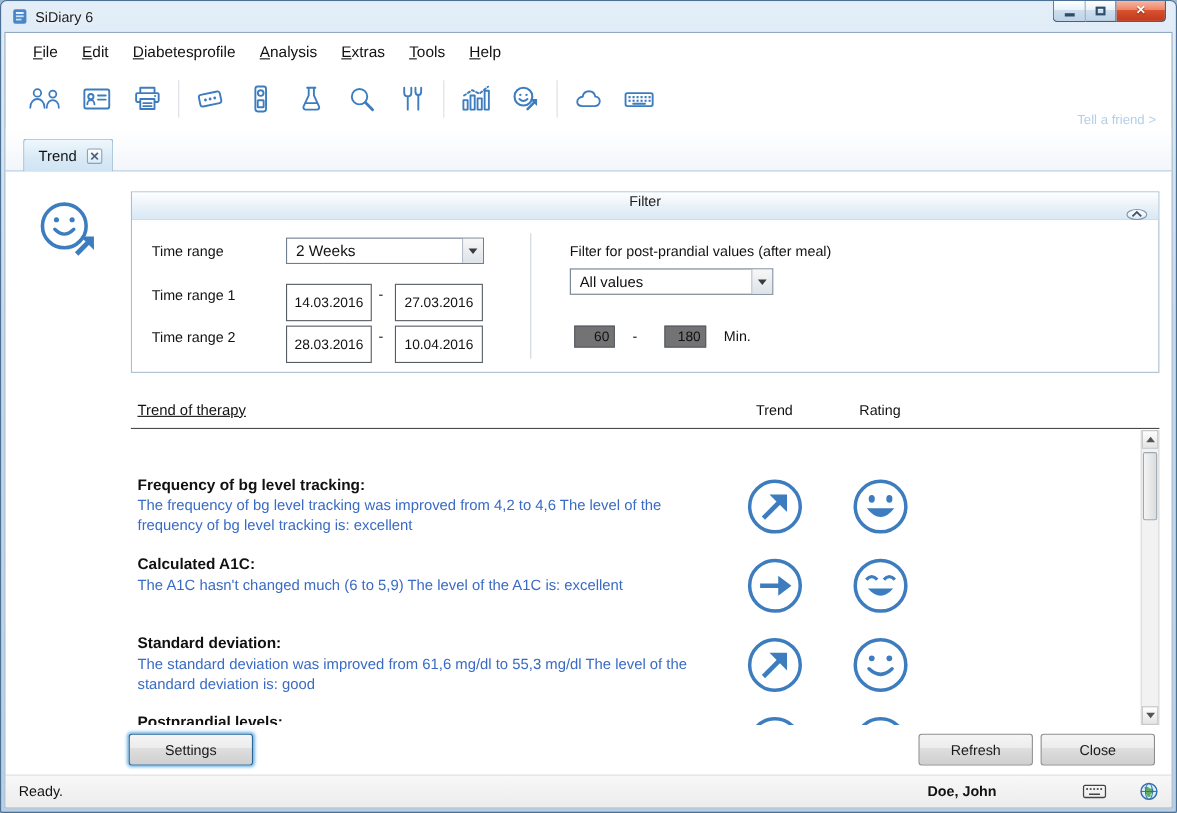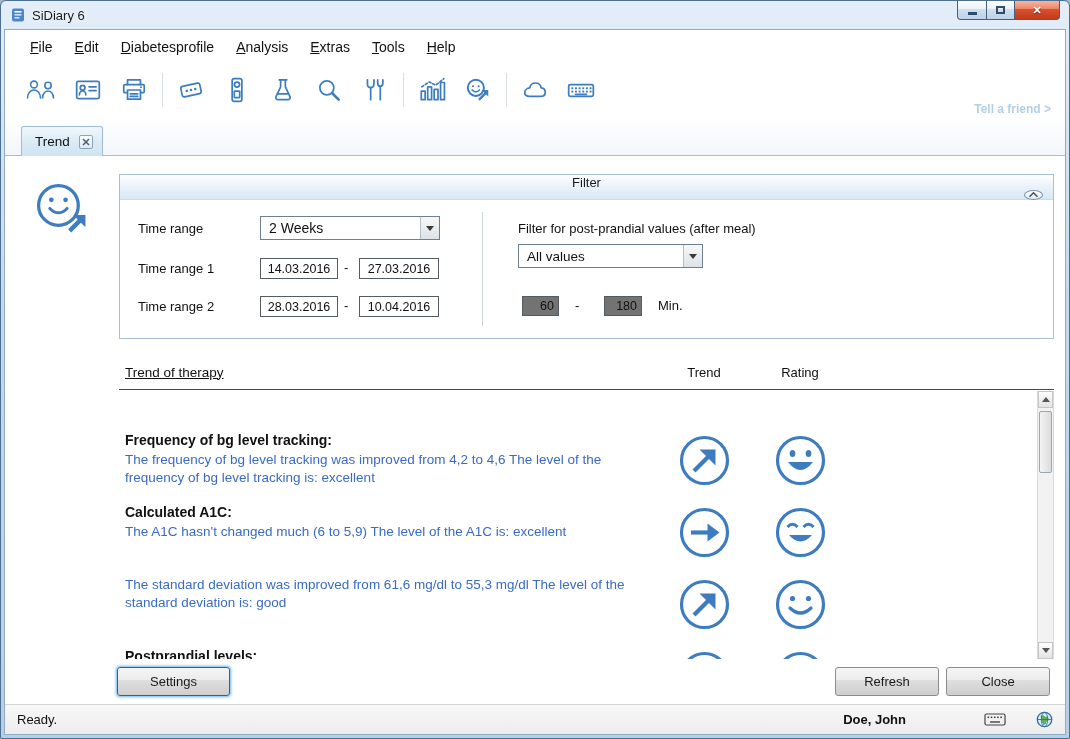--- a/index.html
+++ b/index.html
@@ -27,39 +27,39 @@
   
   .menubar{height:33px;display:flex;align-items:center;padding-left:14px;font-size:14px;color:#111;flex:0 0 auto;}
   .menu-item{padding:5px 11px;}
   .menu-item::first-letter{text-decoration:underline;}
   
   .toolbar{height:54px;display:flex;align-items:center;padding:0 14px;flex:0 0 auto;}
   .tool-btn{width:46px;height:44px;display:flex;align-items:center;justify-content:center;}
   .tb-sep{width:1px;height:34px;background:#d9dee3;margin:0 5px;}
   .tool-ic{stroke:#3d7dbf;fill:none;stroke-width:1.6;stroke-linecap:round;stroke-linejoin:round;}
   .tool-fill{fill:#3d7dbf;stroke:none;}
-  .tell-friend{margin-left:auto;align-self:flex-end;margin-bottom:1px;color:#b2cfea;font-weight:bold;font-size:12px;}
+  .tell-friend{margin-left:auto;align-self:flex-end;margin-bottom:1px;color:#b2cfea;font-weight:normal;font-size:12px;}
   
   .tabrow{height:39px;display:flex;align-items:flex-end;padding-left:16px;border-bottom:1px solid #a0bcd6;background:linear-gradient(#ffffff,#f2f6fa);flex:0 0 auto;}
   .tab{height:30px;display:flex;align-items:center;gap:9px;padding:0 9px 0 13px;border:1px solid #a0bcd6;border-bottom:none;border-radius:3px 3px 0 0;background:linear-gradient(#f0f7fc,#d9eaf6 55%,#cfe4f2);margin-bottom:-1px;font-size:13.5px;color:#111;}
   .tab-close{width:14px;height:14px;border:1px solid #8aa4bc;border-radius:2px;background:linear-gradient(#ffffff,#dde9f3);display:flex;align-items:center;justify-content:center;}
   
   .content{position:relative;background:#fff;flex:1 1 auto;}
   .logo{position:absolute;left:28px;top:26px;width:57px;height:57px;}
   
   .filter-panel{position:absolute;left:114px;top:18px;width:935px;height:165px;border:1px solid #aabfd3;background:#fff;}
   .filter-header{height:25px;background:linear-gradient(#fefeff,#eaf2f9 50%,#d8e8f4);border-bottom:1px solid #ccdcea;display:flex;align-items:center;padding:0 10px;font-size:13px;color:#1a1a1a;flex-direction:column;}
   .collapse-btn{margin-left:auto;width:19px;height:19px;border-radius:50%;border:1px solid #7d96ad;background:linear-gradient(#ffffff,#dfeaf4);display:flex;align-items:center;justify-content:center;}
   .filter-body{position:relative;height:138px;font-size:13px;color:#111;}
   .fb-abs{position:absolute;}
   .combo{position:absolute;height:24px;border:1px solid #6f7f8e;background:#fff;display:flex;align-items:center;}
   .combo-text{flex:1;padding-left:8px;}
   .combo-arrow{width:19px;height:100%;border-left:1px solid #b4bec8;background:linear-gradient(#f7f7f7,#dde3e9);display:flex;align-items:center;justify-content:center;}
   .caret-down{width:0;height:0;border-left:4px solid transparent;border-right:4px solid transparent;border-top:5px solid #3a3a3a;}
-  .date-input{width:78px;height:21px;border:1px solid #545b63;font-size:12.5px;text-align:center;font-family:inherit;color:#111;background:#fff;}
+  .date-input{width:78px;height:34px;border:1px solid #545b63;font-size:12.5px;text-align:center;font-family:inherit;color:#111;background:#fff;}
   .num-input{height:20px;border:1px solid #545b63;text-align:right;padding-right:4px;font-size:12.5px;font-family:inherit;color:#111;background:#737373;}
   .vdiv{position:absolute;left:362px;top:12px;width:1px;height:114px;background:#ccd4dc;}
   
   .trend-panel{position:absolute;left:114px;top:199px;width:935px;height:304px;}
   .trend-header{display:flex;height:34px;align-items:center;padding-left:6px;}
   .th-title{width:531px;font-size:13.5px;text-decoration:underline;color:#111;}
   .th-col{width:96px;text-align:center;font-size:13px;color:#111;}
   .trend-hr{height:1px;background:#4a4a4a;}
   .trend-scroll{position:absolute;top:35px;left:0;right:17px;bottom:0;overflow:hidden;padding:42px 0 0 6px;}
   .t-row{display:flex;height:72px;}
@@ -375,20 +375,21 @@
                     <path d="M29.5 21 Q34.5 15.5 39.5 21" class="face" style="stroke-width:3"></path>
                     <path d="M15 29 Q26.5 42 38 29 Z" class="face-fill"></path>
                   </svg>
 
             </span>
               </div>
           </div>
 
           <div class="t-row">
             <div class="rt-text">
+              <div class="rt-label">Standard deviation:</div>
               <div class="rt-desc">The standard deviation was improved from 61,6 mg/dl to 55,3 mg/dl The level of the standard deviation is: good</div>
             </div>
             <div class="rt-col">
                 <span class="arrow-icon v-up-right">
               <svg class="big-icon i-up" viewBox="0 0 53 53">
                     <circle cx="26.5" cy="26.5" r="23" class="face"></circle>
                     <line x1="16" y1="37" x2="32" y2="21" stroke="#3d7dbf" stroke-width="4.2"></line>
                     <polygon points="21.5,15.5 37.5,15.5 37.5,31.5" class="face-fill"></polygon>
                   </svg>
 

